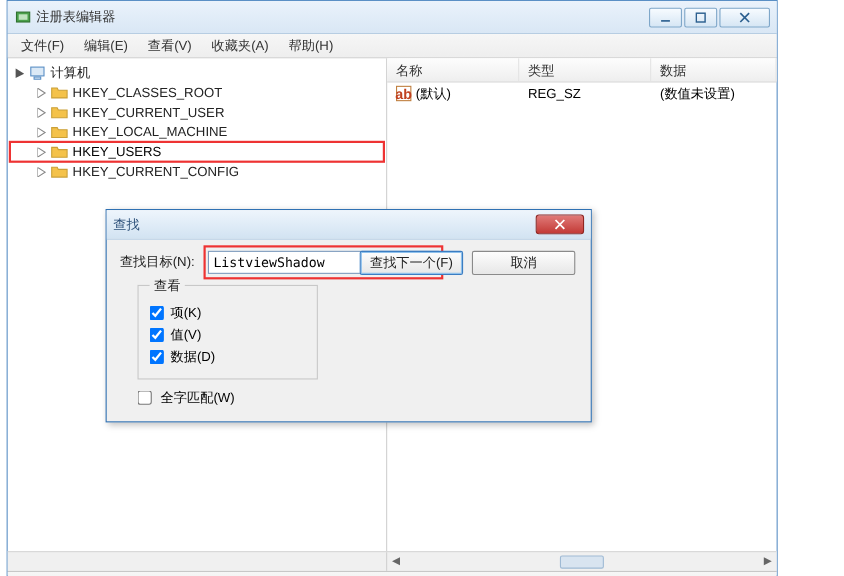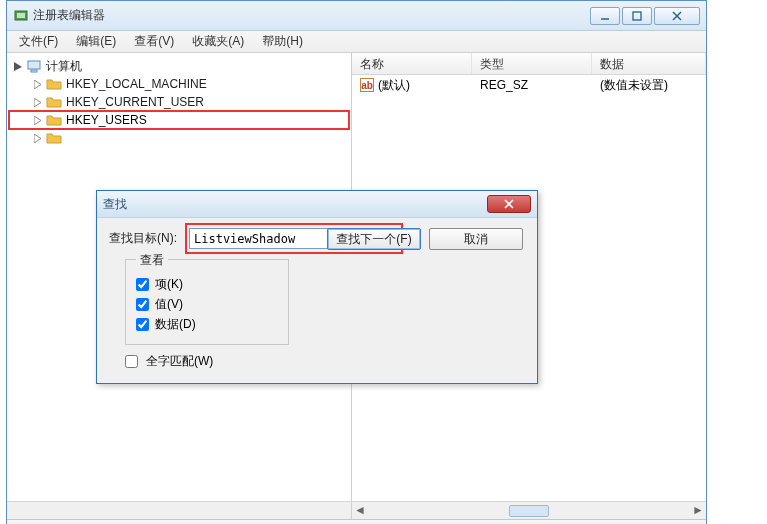--- a/index.html
+++ b/index.html
@@ -42,21 +42,21 @@
   .list-col { padding: 3px 8px; border-right: 1px solid #e4e4e4; color: #333; }
   .list-col:nth-child(1){ width: 120px; }
   .list-col:nth-child(2){ width: 120px; }
   .list-col:nth-child(3){ flex: 1; }
   .list-body { flex: 1; overflow: auto; }
   .list-row { display: flex; height: 20px; align-items: center; }
   .list-cell { padding: 2px 8px; }
   .list-cell:nth-child(1){ width: 120px; display:flex; align-items:center; gap:4px; }
   .list-cell:nth-child(2){ width: 120px; }
   .list-cell:nth-child(3){ flex:1; }
-  .ab-icon { width:14px; height:14px; border:1px solid #c08040; background:#fff; display:inline-flex; align-items:center; justify-content:center; font-size:10px; color:#c04020; font-weight:bold; }
+  .ab-icon { width:14px; height:14px; border:1px solid #c08040; background:#fff; display:inline-flex; align-items:center; justify-content:center; font-size:13px; color:#c04020; font-weight:bold; }
   
   
   .hscroll-outer { height: 18px; background: #f0f0f0; border-top: 1px solid #d6d6d6; display:flex; }
   .hscroll-left { width: 345px; border-right:1px solid #d0d0d0; }
   .hscroll-track { flex:1; position:relative; display:flex; align-items:center; padding:0 16px; }
   .hscroll-thumb { position:absolute; left:50%; transform:translateX(-50%); width:40px; height:12px; background:#d8e4f0; border:1px solid #9fbad4; border-radius:2px; }
   .hscroll-arrow { position:absolute; width:14px; height:14px; top:1px; color:#666; display:flex; align-items:center; justify-content:center;}
   .hscroll-arrow.left{ left:1px;} .hscroll-arrow.right{ right:1px;}
   
   
@@ -149,53 +149,65 @@
       <div id="tree-children">
           <div class="tree-row tree-child">
             <span class="tree-expand">
               <svg viewBox="0 0 9 9">
                 <path d="M0 0 L7 4.5 L0 9 Z" fill="none" stroke="#888"></path>
               </svg>
             </span>
             <span class="tree-icon"><svg class="folder-svg" viewBox="0 0 16 14">
                 <path d="M1 3 L6 3 L7 5 L15 5 L15 12 L1 12 Z"></path>
               </svg></span>
+            <span class="tree-label">HKEY_CLASSES_ROOT</span>
+          </div>
+          <div class="tree-row tree-child">
+            <span class="tree-expand">
+              <svg viewBox="0 0 9 9">
+                <path d="M0 0 L7 4.5 L0 9 Z" fill="none" stroke="#888"></path>
+              </svg>
+            </span>
+            <span class="tree-icon"><svg class="folder-svg" viewBox="0 0 16 14">
+                <path d="M1 3 L6 3 L7 5 L15 5 L15 12 L1 12 Z"></path>
+              </svg></span>
+            <span class="tree-label">HKEY_CURRENT_USER</span>
+          </div>
+          <div class="tree-row tree-child">
+            <span class="tree-expand">
+              <svg viewBox="0 0 9 9">
+                <path d="M0 0 L7 4.5 L0 9 Z" fill="none" stroke="#888"></path>
+              </svg>
+            </span>
+            <span class="tree-icon"><svg class="folder-svg" viewBox="0 0 16 14">
+                <path d="M1 3 L6 3 L7 5 L15 5 L15 12 L1 12 Z"></path>
+              </svg></span>
             <span class="tree-label">HKEY_LOCAL_MACHINE</span>
           </div>
-          <div class="tree-row tree-child">
-            <span class="tree-expand">
-              <svg viewBox="0 0 9 9">
-                <path d="M0 0 L7 4.5 L0 9 Z" fill="none" stroke="#888"></path>
-              </svg>
-            </span>
-            <span class="tree-icon"><svg class="folder-svg" viewBox="0 0 16 14">
-                <path d="M1 3 L6 3 L7 5 L15 5 L15 12 L1 12 Z"></path>
-              </svg></span>
-            <span class="tree-label">HKEY_CURRENT_USER</span>
-          </div>
           <div class="tree-row tree-child selected">
             <span class="tree-expand">
               <svg viewBox="0 0 9 9">
                 <path d="M0 0 L7 4.5 L0 9 Z" fill="none" stroke="#888"></path>
               </svg>
             </span>
             <span class="tree-icon"><svg class="folder-svg" viewBox="0 0 16 14">
                 <path d="M1 3 L6 3 L7 5 L15 5 L15 12 L1 12 Z"></path>
               </svg></span>
             <span class="tree-label">HKEY_USERS</span>
           </div>
           <div class="tree-row tree-child">
             <span class="tree-expand">
               <svg viewBox="0 0 9 9">
                 <path d="M0 0 L7 4.5 L0 9 Z" fill="none" stroke="#888"></path>
               </svg>
             </span>
             <span class="tree-icon"><svg class="folder-svg" viewBox="0 0 16 14">
                 <path d="M1 3 L6 3 L7 5 L15 5 L15 12 L1 12 Z"></path>
               </svg></span>
+            <span class="tree-label">HKEY_CURRENT_CONFIG</span>
           </div>
         </div>
     </div>
 
     <div class="list-pane">
       <div class="list-header">
         <div class="list-col">名称</div>
         <div class="list-col">类型</div>
         <div class="list-col">数据</div>
       </div>

